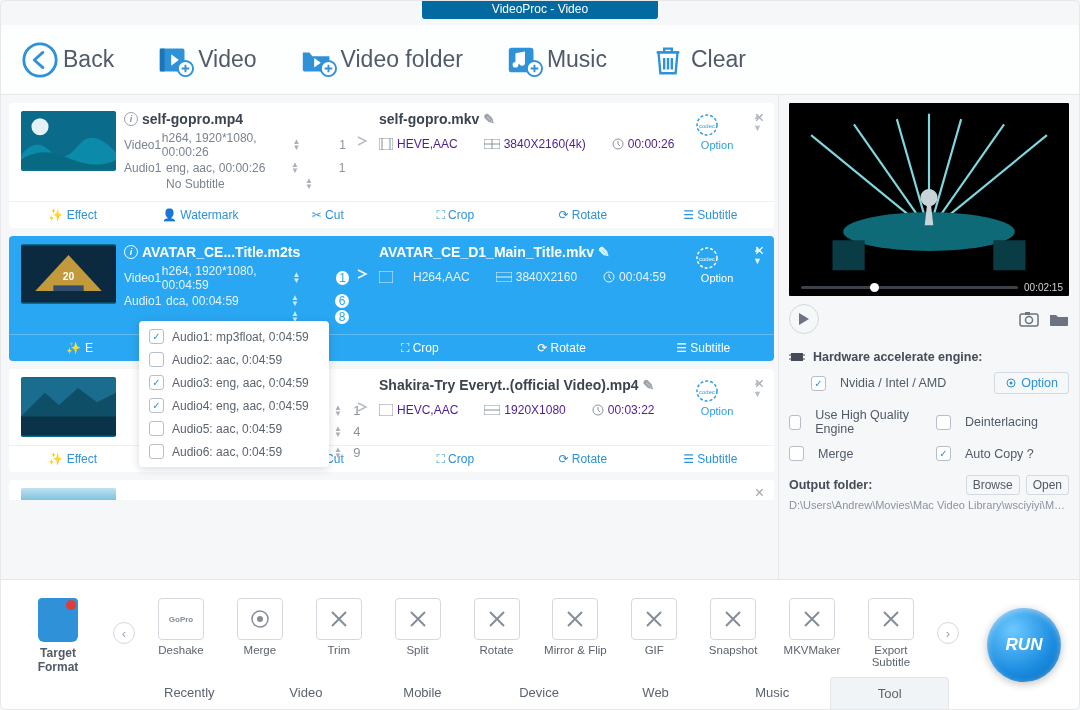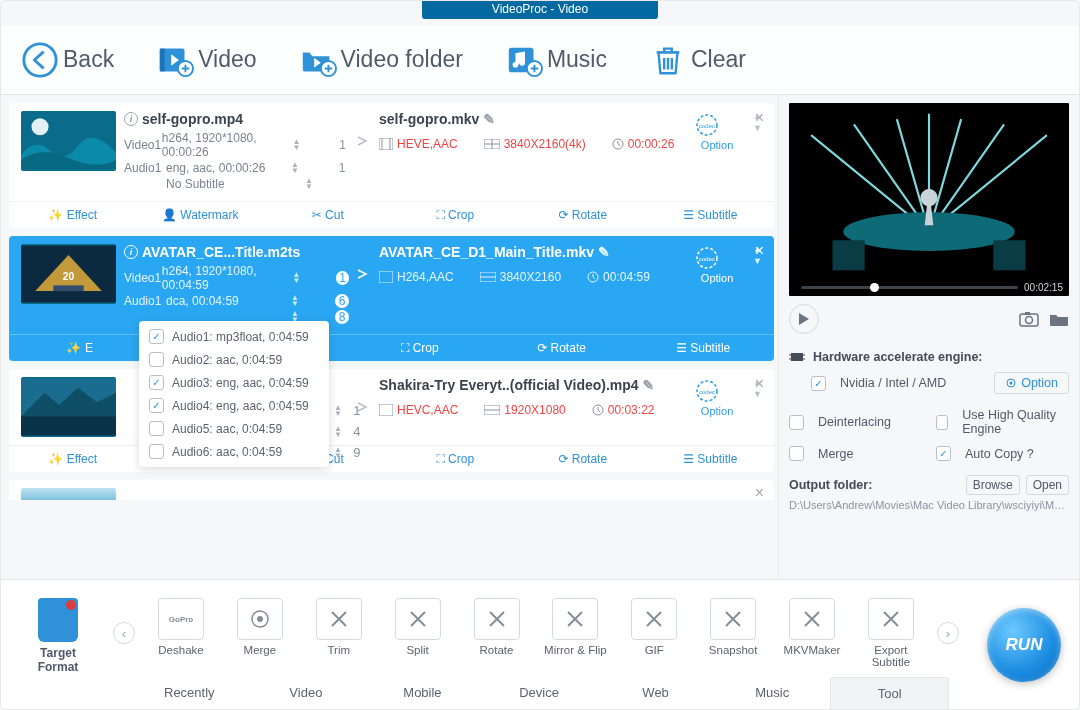--- a/index.html
+++ b/index.html
@@ -25,21 +25,21 @@
 .card .close { position:absolute; top:6px; right:10px; font-size:16px; color:#a0a7b0; cursor:pointer;}
 .card-body { display:flex; align-items:flex-start; padding:8px 12px 4px; gap:8px; position:relative;}
 .thumb { width:95px; height:60px; background:#0a6b8a; border-radius:2px; flex-shrink:0; overflow:hidden; position:relative;}
 .meta { width:225px; flex-shrink:0; font-size:12px; color:#7a838f;}
 .meta .fname { font-size:14px; font-weight:600; color:#3c4450; display:flex; align-items:center; gap:4px; margin-bottom:4px;}
 .meta .ln { display:flex; align-items:center; margin-bottom:2px;}
 .meta .ln span:first-child { width:42px;}
 .arrow-col { flex-shrink:0; width:14px; height:60px; display:flex; align-items:center;}
 .out-col { flex:1; font-size:12px;}
 .out-col .fname { font-size:14px; font-weight:600; color:#3c4450; margin-bottom:10px;}
-.out-row { display:flex; align-items:center; gap:26px; color:#ef4444;}
+.out-row { display:flex; align-items:center; gap:26px; color:#4c1d95;}
 .spin { display:flex; flex-direction:column; margin-left:auto; margin-right:2px; color:#a9b1bc;}
 .spin span { line-height:6px; font-size:8px;}
 .count { width:14px; text-align:center; color:#8a929e;}
 .codec-col { width:48px; text-align:center; font-size:11px; color:#2f9de0; margin-left:auto;}
 .card-toolbar { display:flex; border-top:1px solid #eef1f3; margin-top:4px;}
 .card-toolbar .cbtn { flex:1; text-align:center; padding:6px 0; font-size:12px; color:#2f91d8; cursor:pointer;}
 .card.sel { background:#2aa7f2; color:#fff;}
 .card.sel .meta, .card.sel .meta .fname, .card.sel .out-col .fname, .card.sel .out-row, .card.sel .codec-col, .card.sel .card-toolbar .cbtn, .card.sel .count { color:#fff;}
 .card.sel .card-toolbar { border-top:1px solid rgba(255,255,255,.25);}
 .card.sel .close { color:#fff;}
@@ -294,21 +294,21 @@
             </div>
         </div>
         <div class="arrow-col">
             <svg width="12" height="10">
               <path d="M1 1 L9 5 L1 9" fill="none" stroke="#fff" stroke-width="1.5"></path>
             </svg>
           </div>
         <div class="out-col">
           <div class="fname" style="color:#fff"><span>AVATAR_CE_D1_Main_Title.mkv</span> <span class="edit-icon" style="color:#e4f4ff">✎</span></div>
           <div class="out-row" style="color:#e4f4ff">
-            <span style="display:flex;align-items:center;gap:4px">
+            <span style="display:flex;align-items:center;gap:20px">
                 <svg width="14" height="12">
                   <rect x="0" y="0" width="14" height="12" fill="none" stroke="#e4f4ff"></rect>
                 </svg>
                 <span>H264,AAC</span>
               </span>
             <span style="display:flex;align-items:center;gap:4px">
                 <svg width="16" height="10">
                   <rect x="0" y="0" width="16" height="10" fill="none" stroke="#e4f4ff"></rect>
                   <line x1="0" y1="5" x2="16" y2="5" stroke="#e4f4ff"></line>
                 </svg>
@@ -532,25 +532,25 @@
             <svg width="12" height="12">
               <circle cx="6" cy="6" r="4" fill="none" stroke="#2f91d8"></circle>
               <circle cx="6" cy="6" r="1.5" fill="#2f91d8"></circle>
             </svg>
             <span>Option</span>
           </span>
       </div>
       <div class="eng-grid">
         <div class="eitem">
             <span class="checkbox"></span>
-            <span>Deinterlacing</span>
+            <span>Use High Quality Engine</span>
           </div>
         <div class="eitem">
             <span class="checkbox"></span>
-            <span>Use High Quality Engine</span>
+            <span>Deinterlacing</span>
           </div>
         <div class="eitem">
             <span class="checkbox"></span>
             <span>Merge</span>
           </div>
         <div class="eitem">
             <span class="checkbox checked"></span>
             <span>Auto Copy ?</span>
           </div>
       </div>

